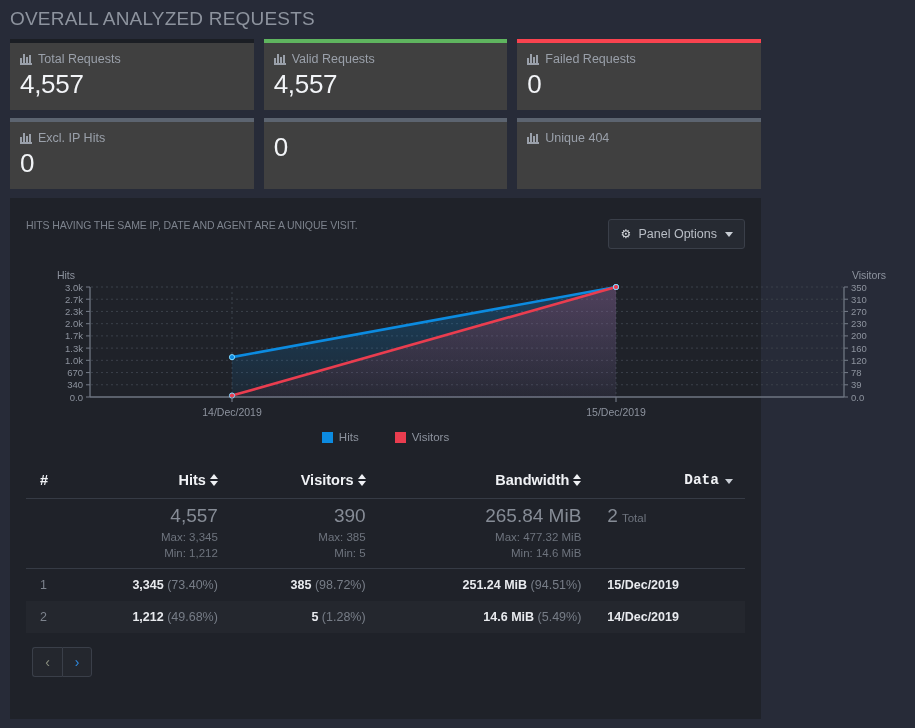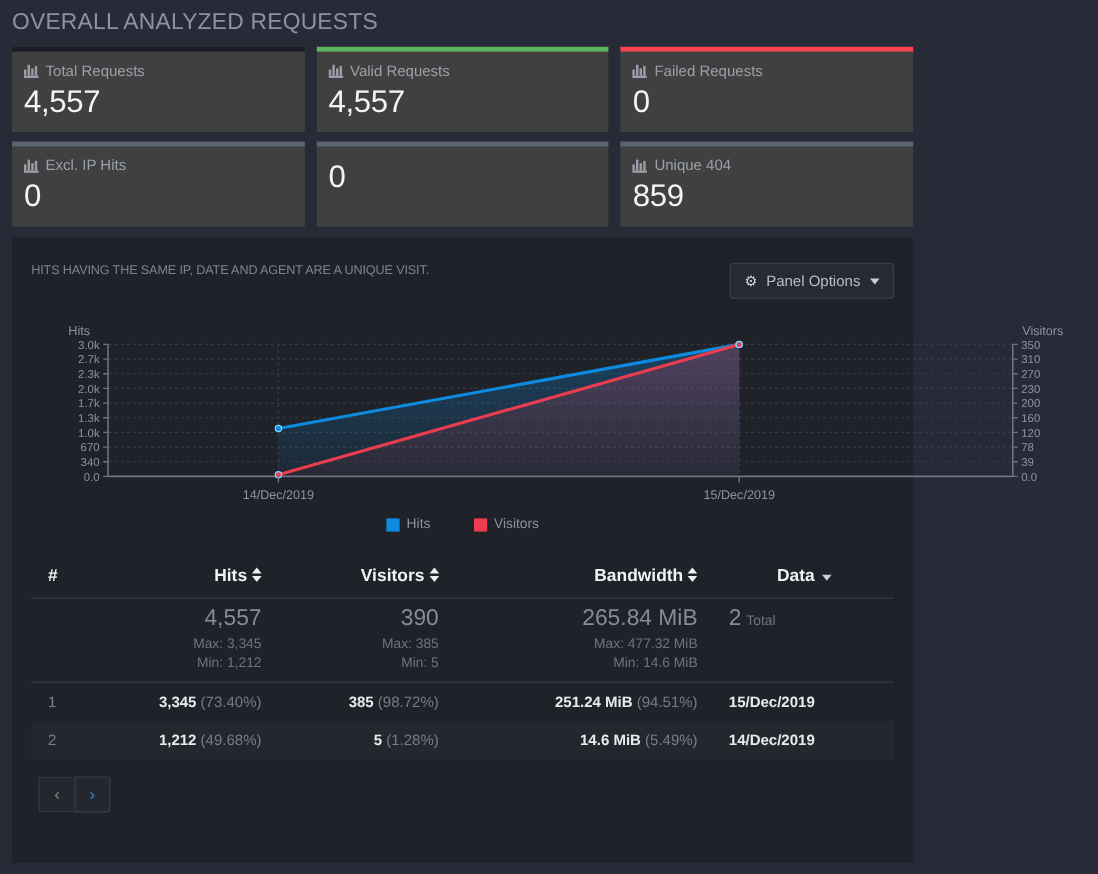--- a/index.html
+++ b/index.html
@@ -113,21 +113,21 @@
   .legend-sw { width: 11px; height: 11px; display: inline-block; }
 
   
   table.data { width: 100%; border-collapse: collapse; margin-top: 10px; }
   table.data th {
     font-size: 14.5px; color: #f0f2f5; font-weight: bold;
     padding: 8px 12px 10px 8px; text-align: right;
     border-bottom: 1px solid #363b45; white-space: nowrap; cursor: pointer;
   }
   table.data th.col-hash { text-align: left; width: 40px; padding-left: 14px; }
-  table.data th.col-data { text-align: center; padding-left: 14px; }
+  table.data th.col-data { text-align: right; padding-left: 14px; font-family: Liberation Mono, monospace; }
   .sort-ico { display: inline-block; margin-left: 4px; position: relative; top: 1px; }
   .sort-ico span { display:block; width:0; height:0; border-left:4px solid transparent; border-right:4px solid transparent; }
   .sort-ico span.up { border-bottom: 5px solid #eef0f3; margin-bottom: 2px; }
   .sort-ico span.dn { border-top: 5px solid #eef0f3; }
 
   .sum-row td { padding: 6px 12px 2px 8px; text-align: right; vertical-align: top; }
   .sum-val { font-size: 19px; color: #868c96; font-weight: 400; white-space: nowrap; }
   .sum-sub { font-size: 11.5px; color: #6e747e; margin-top: 4px; white-space: nowrap; }
   .sum-sub.last { padding-bottom: 6px; }
   .sum-total { text-align: left !important; padding-left: 14px !important; white-space: nowrap; }
@@ -224,21 +224,20 @@
         <div class="card-label">
           <span class="bar-ico">
               <i></i>
               <i></i>
               <i></i>
               <i></i>
               <u></u>
             </span>
           <span>Unique 404</span>
         </div>
-        <div class="card-value">859</div>
       </div>
     </div>
   </div>
 
   <div class="panel">
 
     <div class="panel-head">
       <div class="panel-sub">HITS HAVING THE SAME IP, DATE AND AGENT ARE A UNIQUE VISIT.</div>
       <div class="panel-options">
         <span class="gear">⚙</span>

